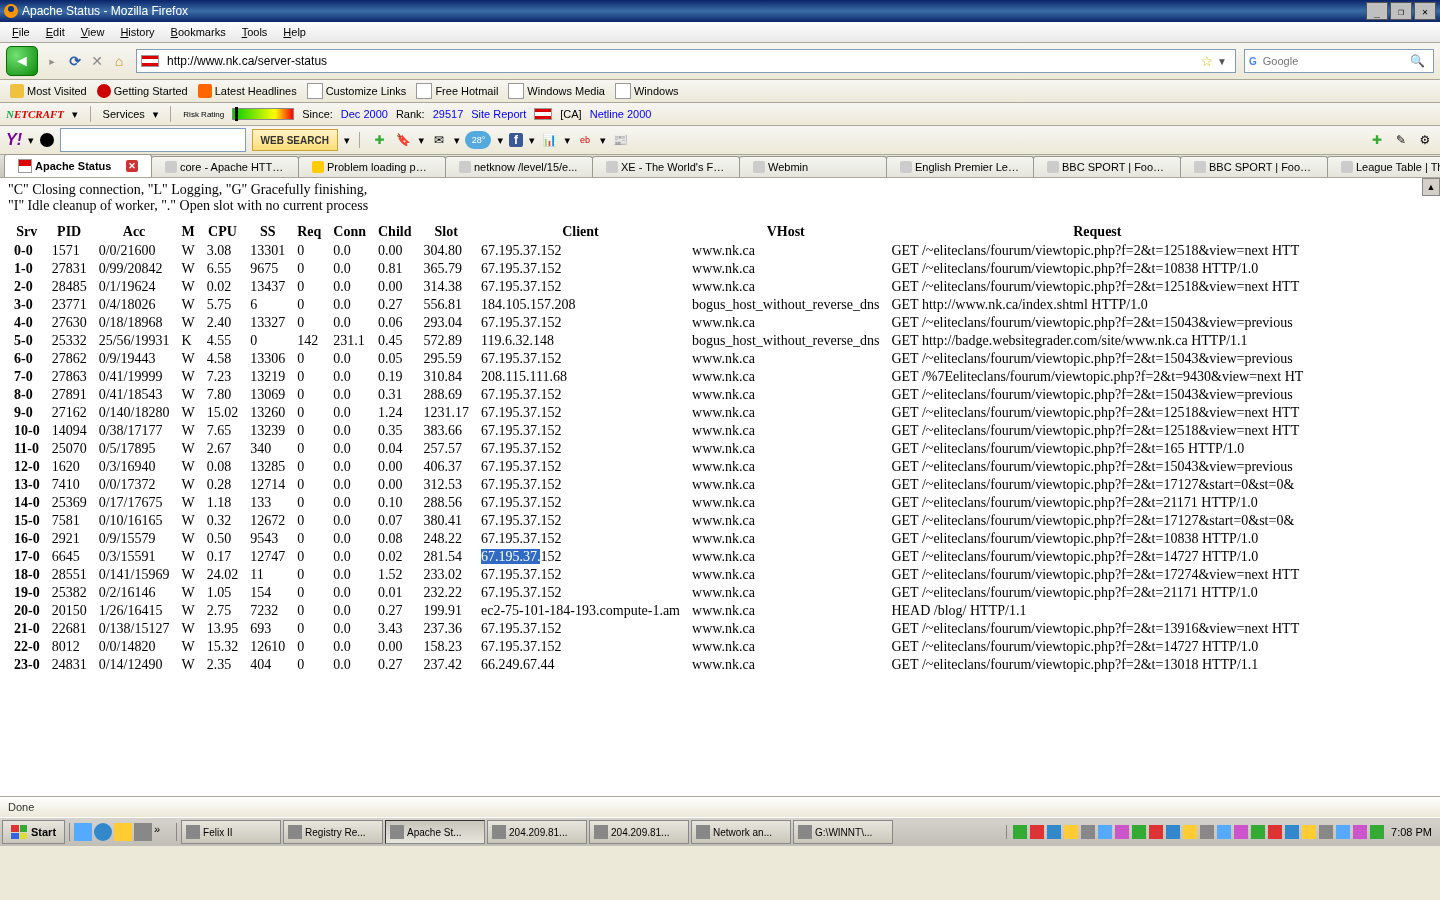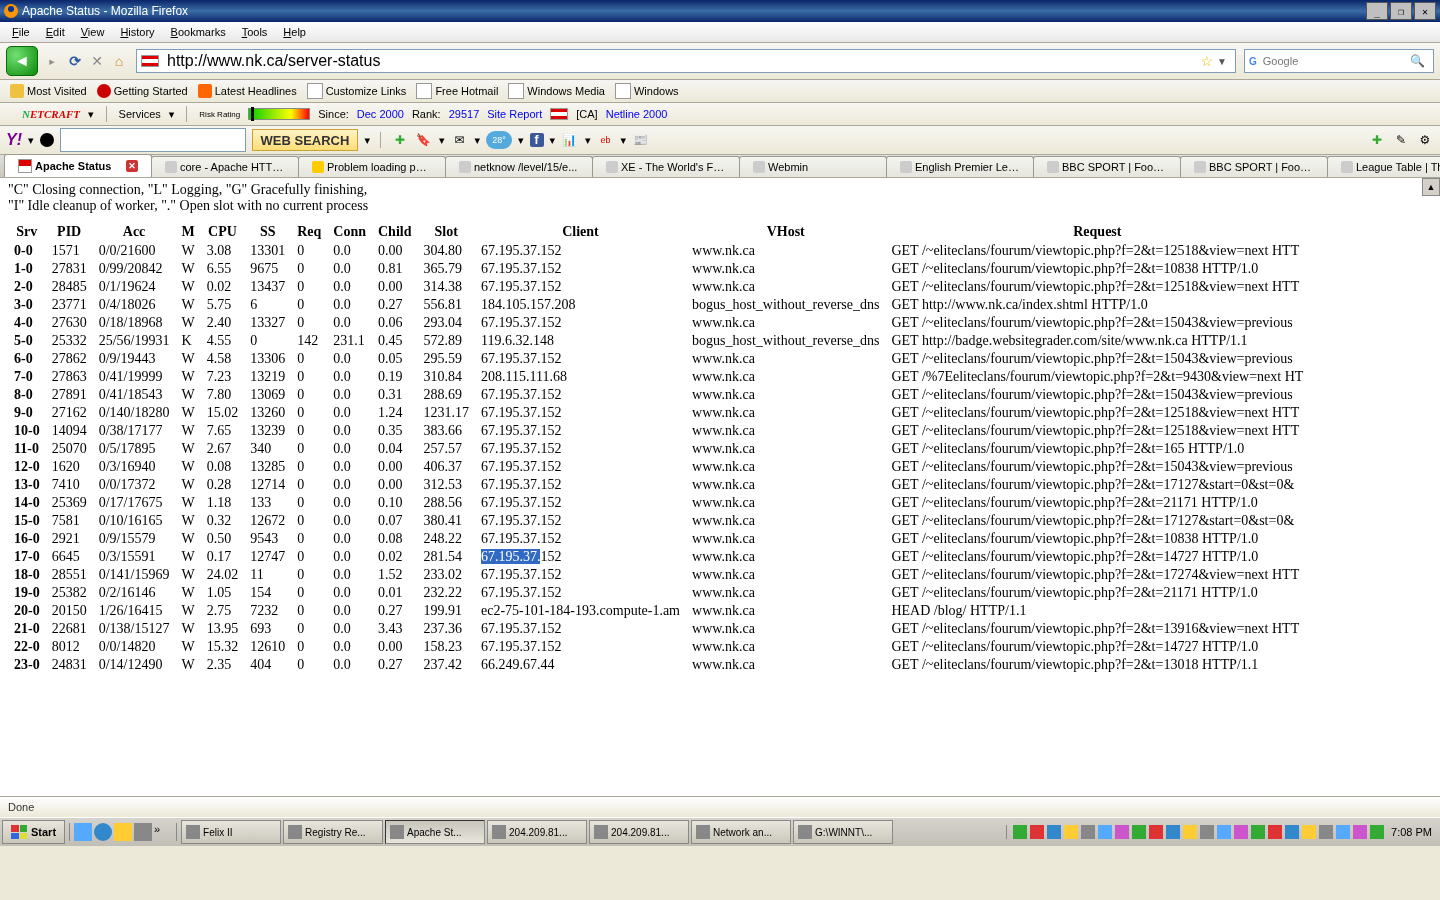--- a/index.html
+++ b/index.html
@@ -13,45 +13,45 @@
 .menubar span u{text-decoration:underline}
 .navbar{height:36px;background:linear-gradient(#f7f6f2,#ece9d8);border-bottom:1px solid #aca899;display:flex;align-items:center;padding:0 6px;gap:4px}
 .nav-back{width:30px;height:28px;border-radius:5px;background:radial-gradient(circle at 30% 30%,#72e072,#0a8a0a);display:flex;align-items:center;justify-content:center;color:#fff;font-size:16px;border:1px solid #0a6a0a}
 .nav-fwd{width:20px;height:20px;opacity:.4;display:flex;align-items:center;justify-content:center}
 .nav-icon{width:18px;height:18px;display:flex;align-items:center;justify-content:center;color:#555;font-size:14px}
 .nav-icon.reload{color:#2a5ca8;font-weight:bold}
 .nav-icon.stop{color:#888}
 .nav-icon.home{color:#c78a1e}
 .urlbox{flex:1;height:22px;background:#fff;border:1px solid #7f9db9;display:flex;align-items:center;padding:0 4px;margin:0 4px}
 .urlbox .flag{width:16px;height:10px;background:linear-gradient(to bottom,#d00 0 33%,#fff 33% 66%,#d00 66%);margin-right:6px;border:1px solid #999}
-.urlbox input{flex:1;border:none;outline:none;font-size:16px;background:transparent}
+.urlbox input{flex:1;border:none;outline:none;font-size:12px;background:transparent}
 .star{color:#db0;font-size:14px}
 .dropbtn{color:#555;font-size:10px;padding:0 4px}
 .searchbox{width:180px;height:22px;background:#fff;border:1px solid #7f9db9;display:flex;align-items:center;padding:0 4px}
 .searchbox .gicon{width:14px;height:14px;margin-right:4px;display:flex;align-items:center;justify-content:center;font-size:10px;color:#4285f4;font-weight:bold}
 .searchbox input{flex:1;border:none;outline:none;font-size:11px;color:#888;background:transparent}
 .mag{color:#555;font-size:12px;padding:0 4px}
 .bookmarkbar{height:22px;background:linear-gradient(#f7f6f2,#ece9d8);border-bottom:1px solid #aca899;display:flex;align-items:center;padding:0 6px;gap:2px;font-size:11px}
 .bookmarkbar .bm{display:flex;align-items:center;gap:3px;padding:0 4px;cursor:default}
 .bm .bicon{width:14px;height:14px;display:inline-block}
 .bicon.folder{background:#f0c040;border-radius:2px}
 .bicon.rss{background:#f60;border-radius:2px}
 .bicon.page{background:#fff;border:1px solid #999}
 .bicon.red{background:#c00;border-radius:50%}
-.netcraftbar{height:22px;background:linear-gradient(#f7f6f2,#ece9d8);border-bottom:1px solid #aca899;display:flex;align-items:center;padding:0 22px;gap:8px;font-size:11px}
+.netcraftbar{height:22px;background:linear-gradient(#f7f6f2,#ece9d8);border-bottom:1px solid #aca899;display:flex;align-items:center;padding:0 6px;gap:8px;font-size:11px}
 .netcraft-logo{font-family:serif;font-style:italic}
 .netcraft-logo b{color:#1a4}.netcraft-logo i{color:#d00;font-weight:bold}
 .sep{border-left:1px solid #aca899;height:16px;margin:0 4px}
 .riskbox{width:60px;height:10px;background:linear-gradient(to right,#0c0,#ff0 70%,#f00);border:1px solid #888;position:relative}
 .riskbox::after{content:"";position:absolute;left:2px;top:-2px;width:3px;height:14px;background:#000}
 a.ncl{color:#00e;}
 .yahoobar{height:28px;background:linear-gradient(#f7f6f2,#ece9d8);border-bottom:1px solid #aca899;display:flex;align-items:center;padding:0 6px;gap:6px;font-size:11px}
 .ylogo{color:#7b0099;font-weight:bold;font-size:16px;font-style:italic}
 .ysearch{width:180px;height:20px;background:#fff;border:1px solid #7f9db9}
-.ybtn{height:20px;padding:0 8px;background:linear-gradient(#fff2c6,#ffdd77);border:1px solid #c9a432;font-size:13px;font-weight:bold;color:#333;display:flex;align-items:center}
+.ybtn{height:20px;padding:0 8px;background:linear-gradient(#fff2c6,#ffdd77);border:1px solid #c9a432;font-size:10px;font-weight:bold;color:#333;display:flex;align-items:center}
 .ytool{width:18px;height:18px;display:flex;align-items:center;justify-content:center;font-size:12px}
 .tabstrip{height:22px;background:linear-gradient(#e0e0e0,#cac7ba);display:flex;align-items:flex-end;padding:0 4px;gap:0;border-bottom:1px solid #aca899}
 .tab{height:20px;min-width:120px;max-width:140px;background:linear-gradient(#f5f5f0,#e5e5dd);border:1px solid #9c9a8c;border-bottom:none;border-radius:3px 3px 0 0;display:flex;align-items:center;padding:0 13px;gap:3px;margin-right:-1px;font-size:11px;overflow:hidden;white-space:nowrap}
 .tab.active{background:#fff;font-weight:bold;height:22px;z-index:2}
 .tab .ticon{width:12px;height:12px;flex-shrink:0}
 .tab.active .ticon{background:linear-gradient(to bottom,#d00 0 50%,#fff 50%);border:1px solid #999}
 .tab .tclose{width:12px;height:12px;background:#c33;color:#fff;border-radius:2px;font-size:9px;display:flex;align-items:center;justify-content:center;margin-left:auto;flex-shrink:0}
 .tab .tlbl{overflow:hidden;text-overflow:ellipsis;flex:1}
 .tabstrip .tabend{margin-left:auto;display:flex;align-items:center;gap:4px;padding:0 4px}
 .content{height:610px;overflow:auto;background:#fff;font-family:"Times New Roman",serif;font-size:14px;color:#000;padding:4px 8px;position:relative}

